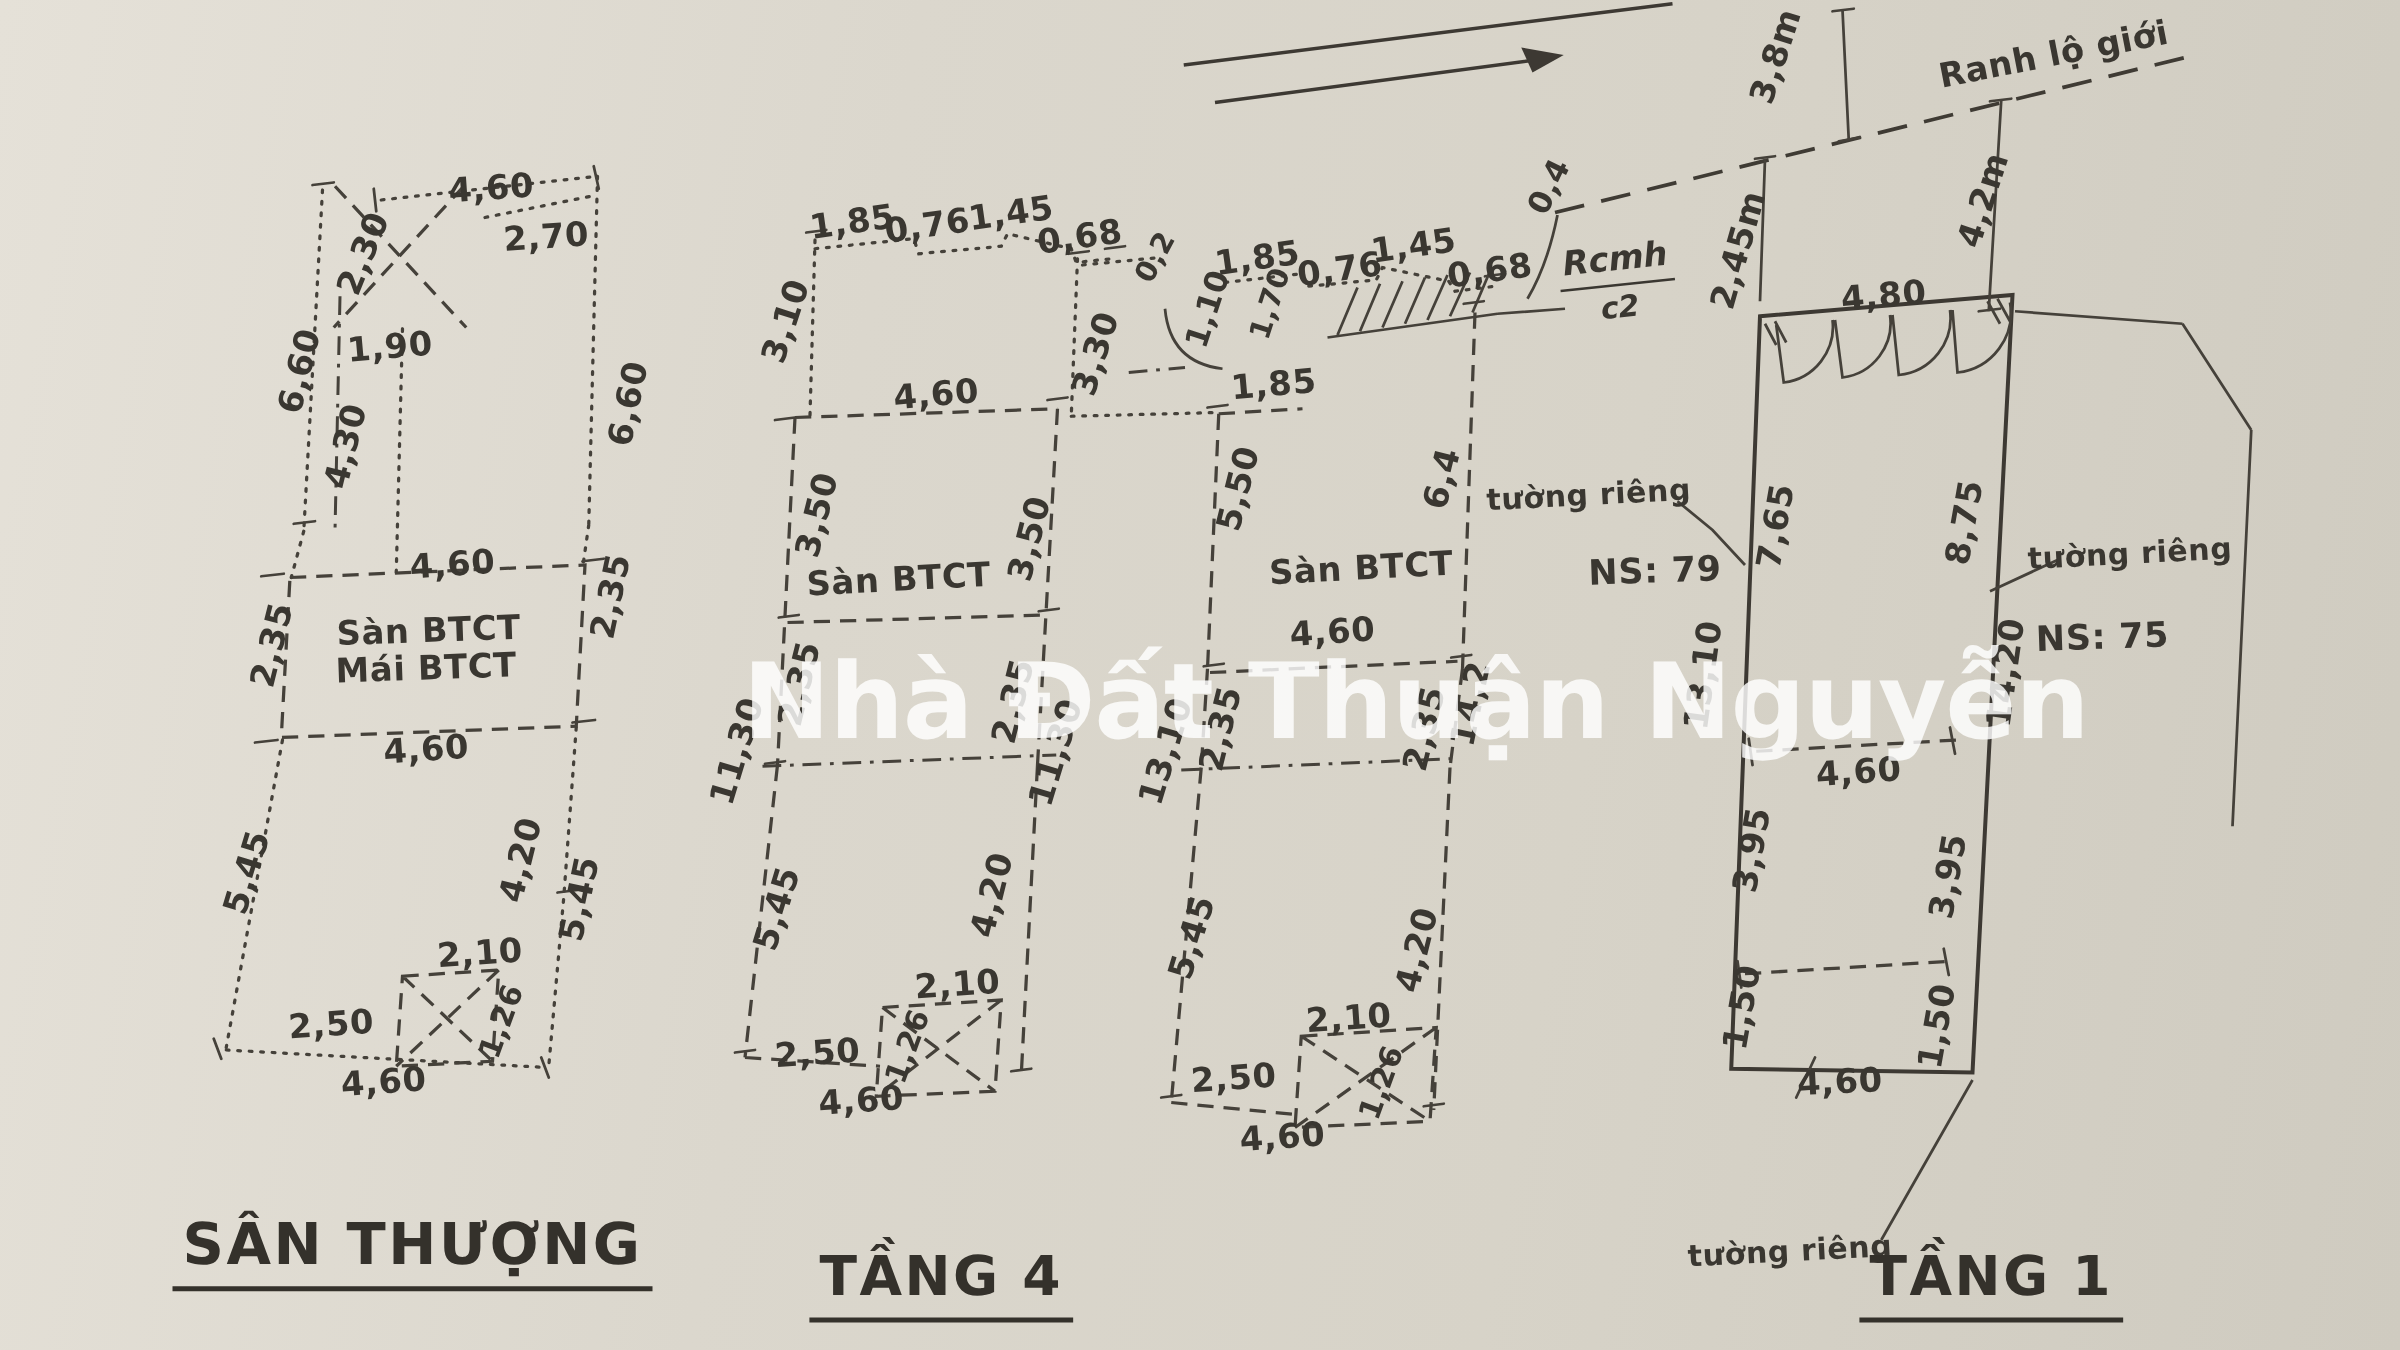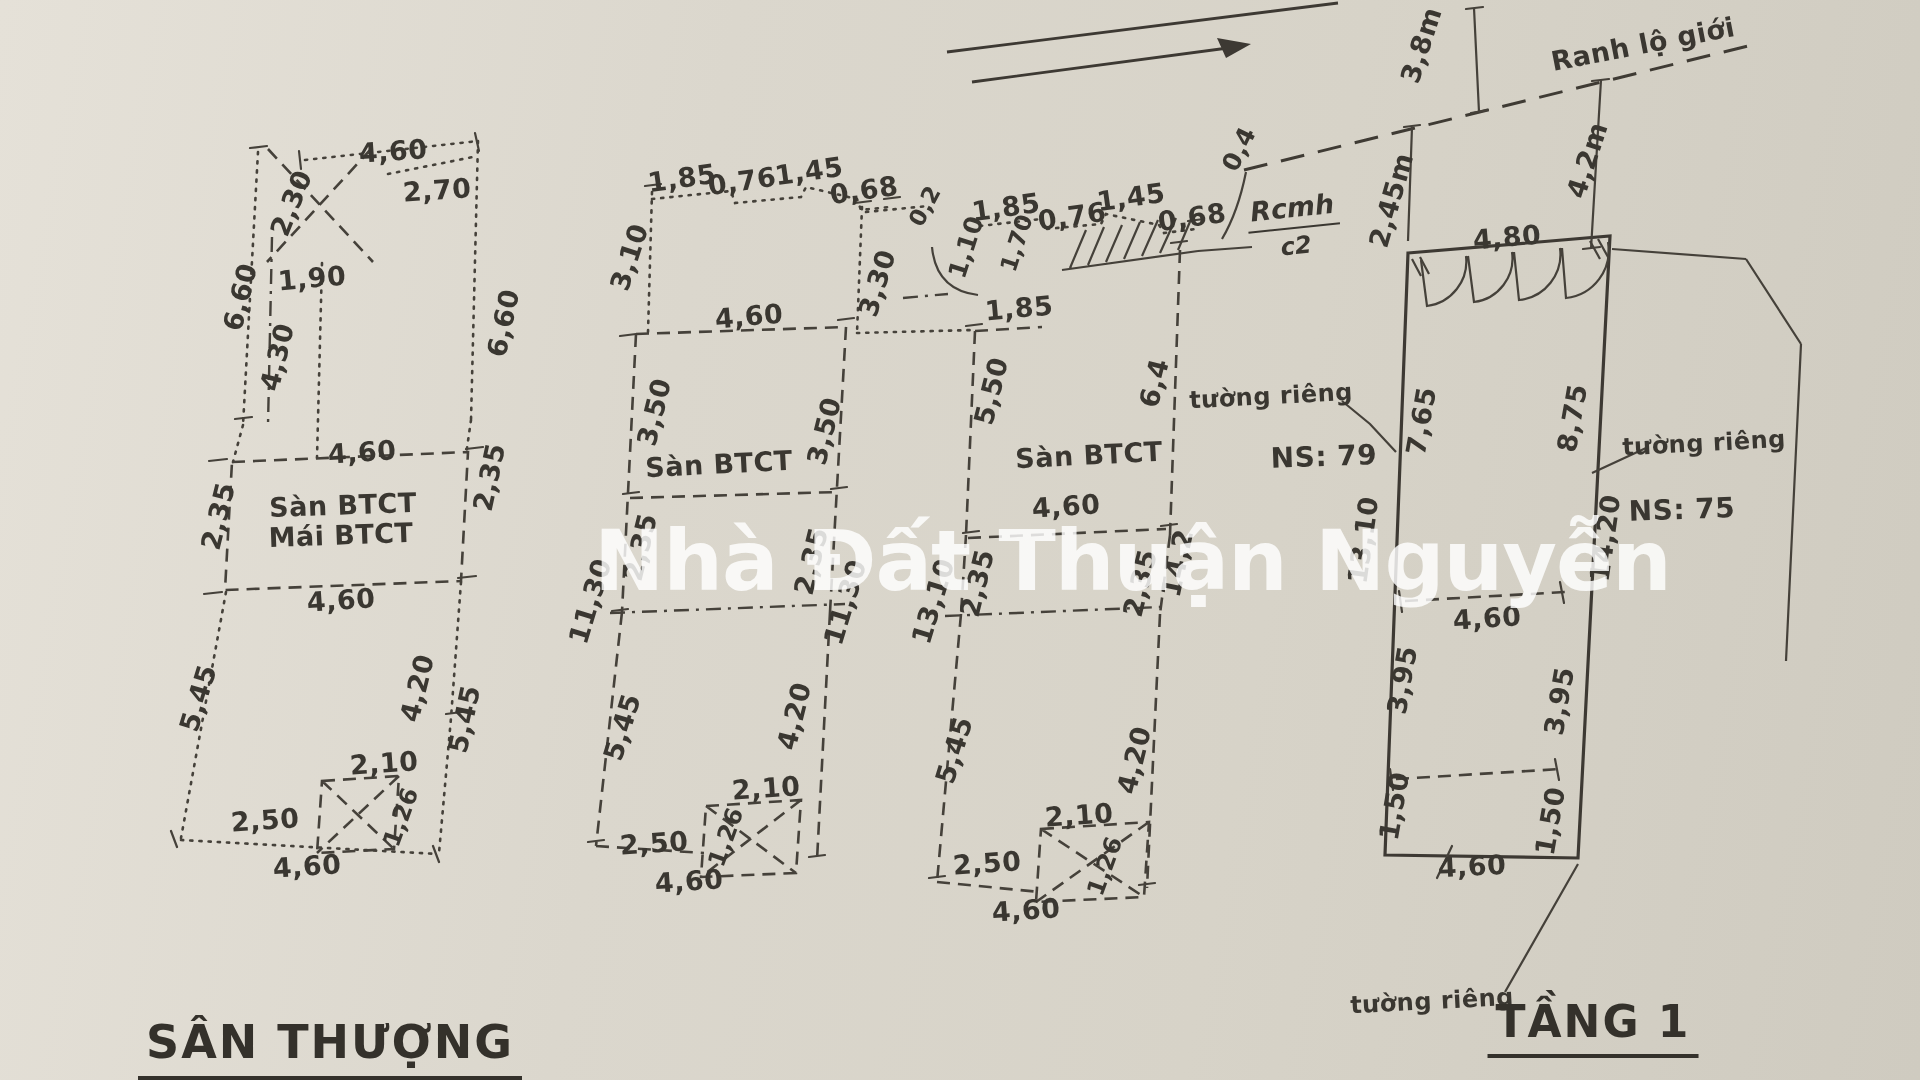--- a/index.html
+++ b/index.html
@@ -176,17 +176,18 @@
       <div class="lbl" style="left: 341px; top: 535px; font-size: 27px; --r: -2deg;">Mái BTCT</div>
       <div class="lbl" style="left: 719px; top: 464px; font-size: 27px; --r: -3deg;">Sàn BTCT</div>
       <div class="lbl" style="left: 1089px; top: 455px; font-size: 27px; --r: -3deg;">Sàn BTCT</div>
     </div>
 
   <div id="rcmh-note">
     <span class="top">Rcmh</span>
     <span class="bottom">c2</span>
   </div>
 
-  <div class="floor-label" style="left:330px;top:968px;font-size:46px;margin-top:47px;">SÂN THƯỢNG</div>
+  <div class="floor-label" style="left:330px;top:968px;font-size:46px;">SÂN THƯỢNG</div>
+  <div class="floor-label" style="left:753px;top:996px;font-size:44px;">TẦNG 4</div>
   <div class="floor-label" style="left:1593px;top:996px;font-size:44px;">TẦNG 1</div>
 
   <div id="watermark">Nhà Đất Thuận Nguyễn</div>
 </div>
 
 </body></html>

